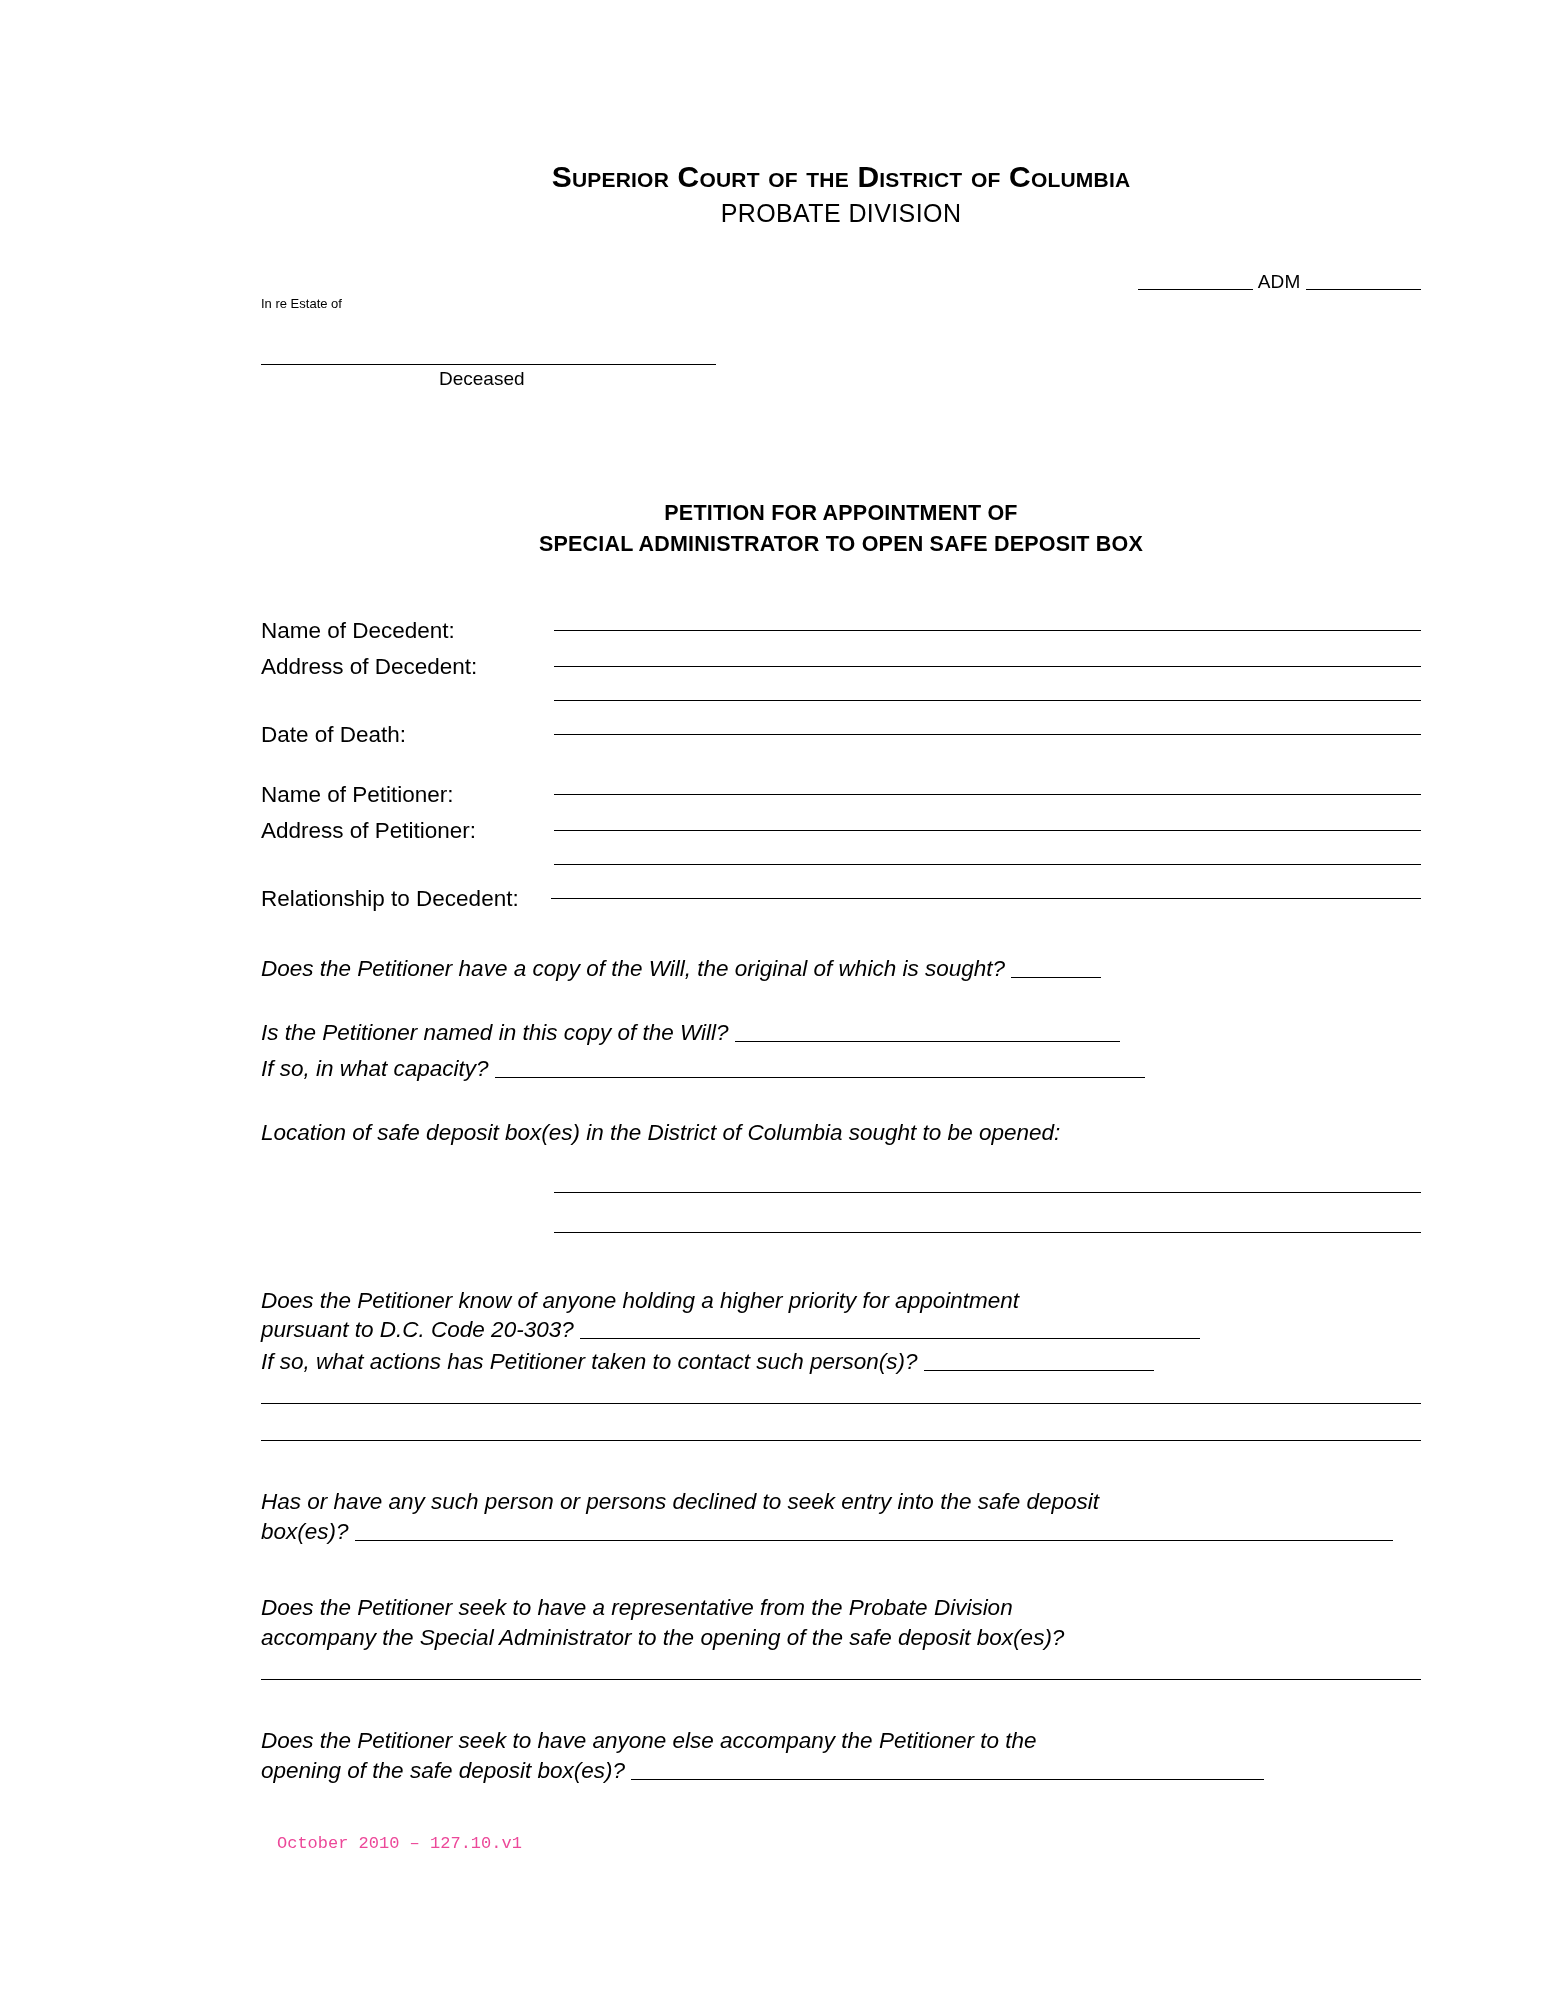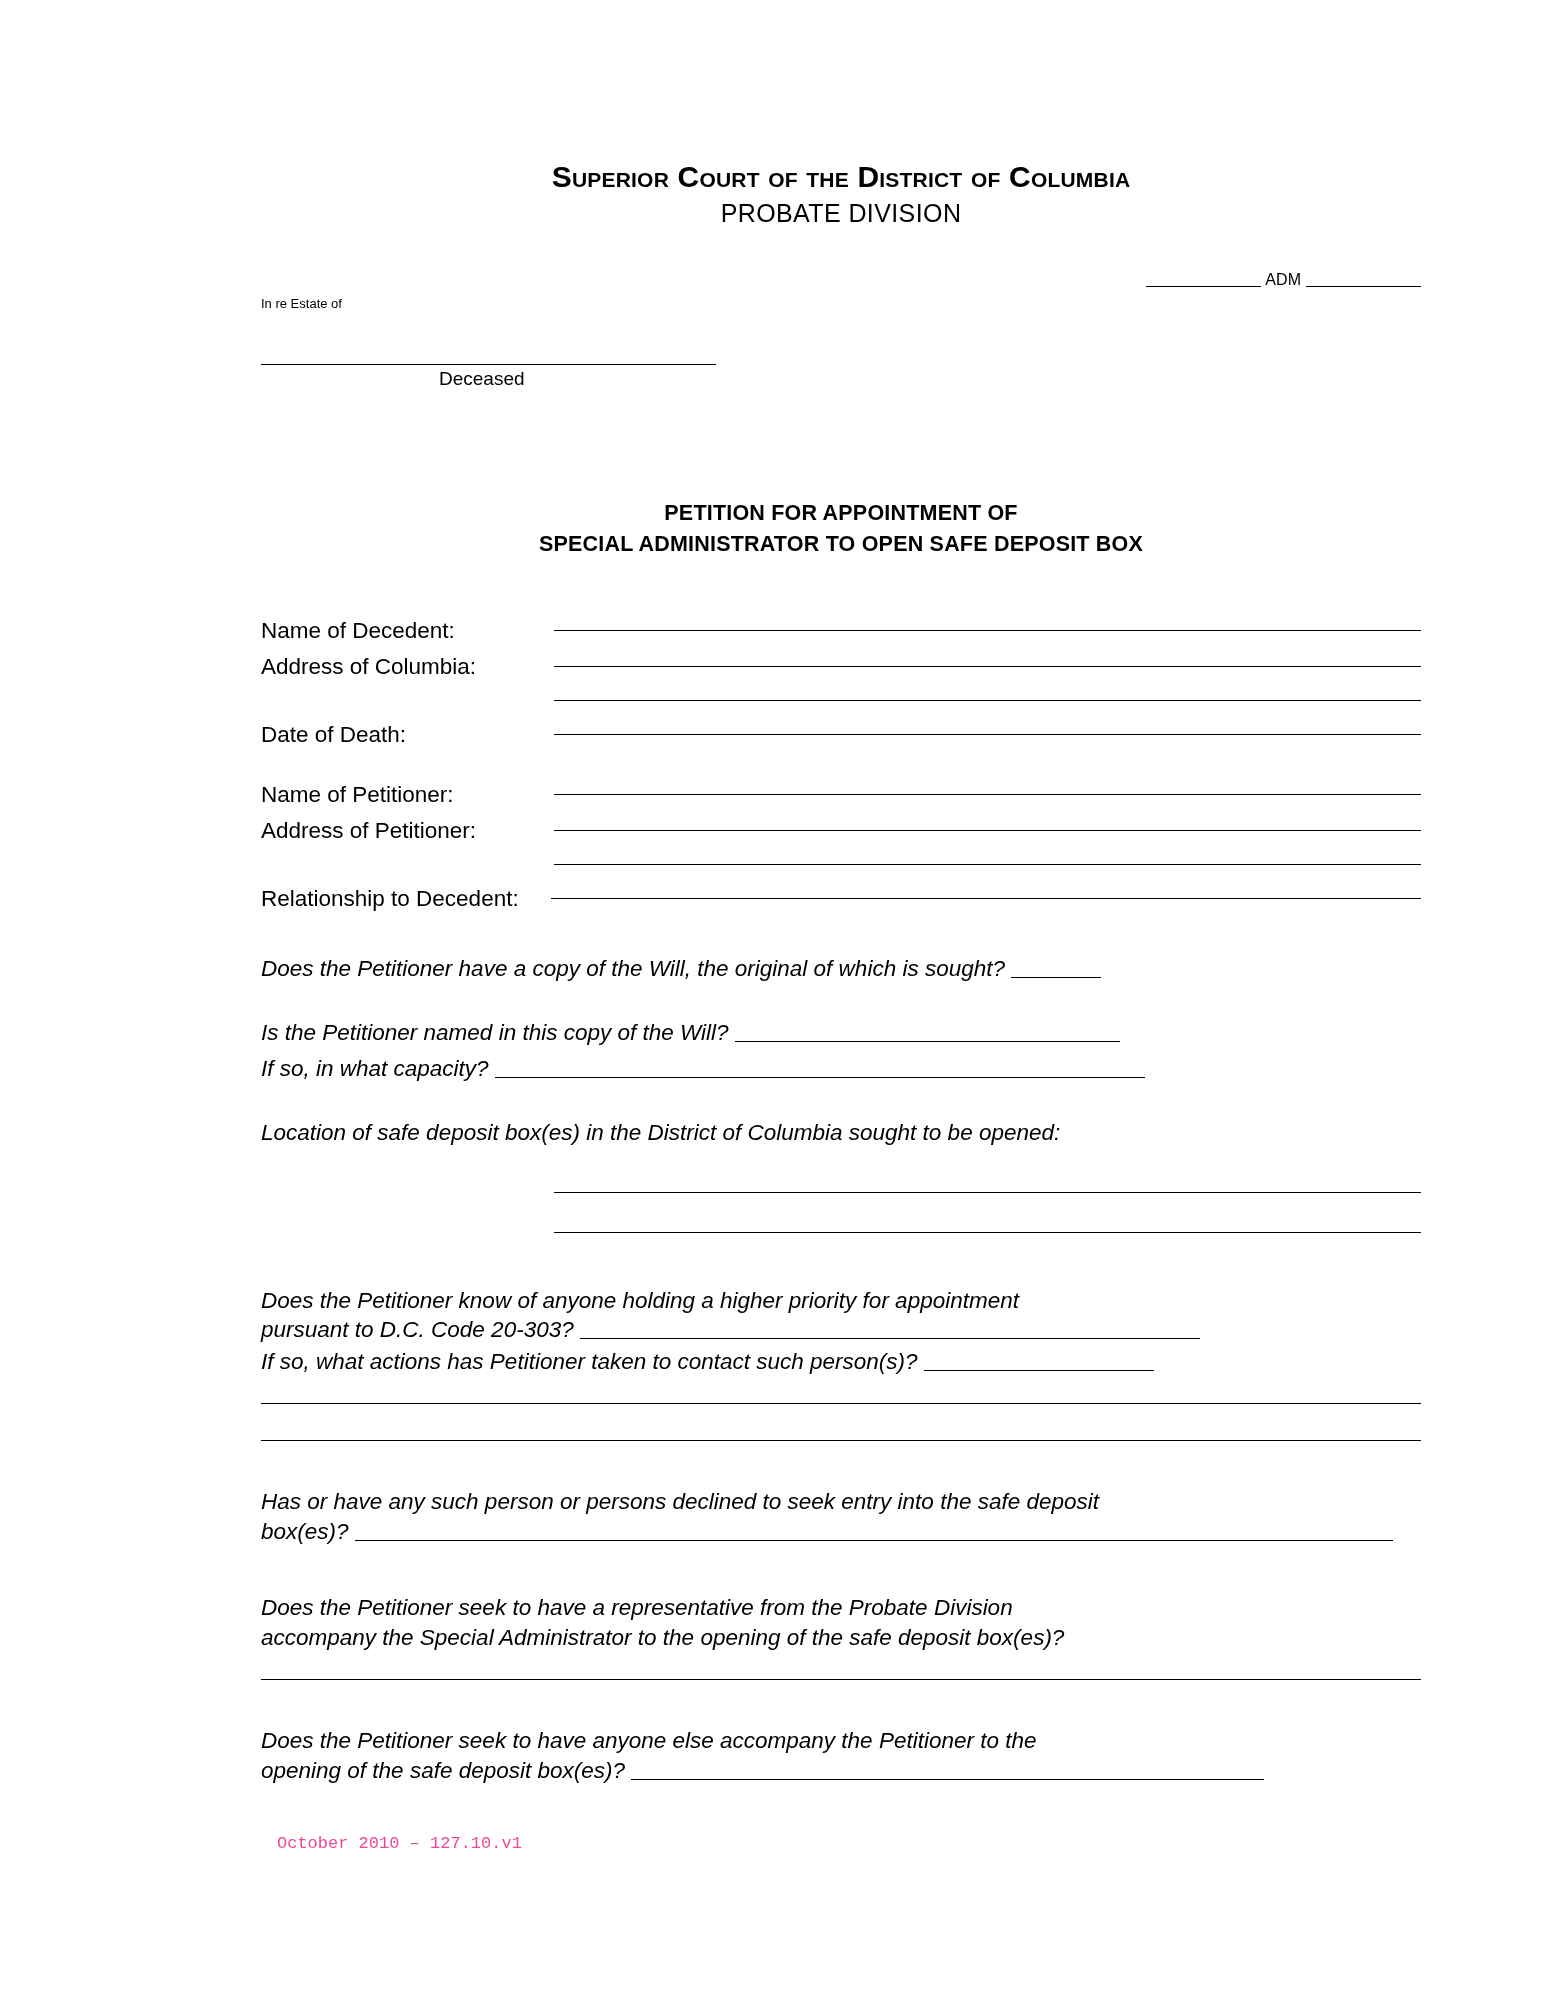--- a/index.html
+++ b/index.html
@@ -45,21 +45,21 @@
   }
   .caption-row {
     position: relative;
     margin-top: 42px;
     height: 110px;
   }
   .adm-line {
     position: absolute;
     right: 0;
     top: 0;
-    font-size: 16px;
+    font-size: 19px;
     letter-spacing: 0.2px;
     white-space: nowrap;
   }
   .inre {
     position: absolute;
     left: 0;
     top: 26px;
     font-size: 13px;
   }
   .deceased-rule {
@@ -160,21 +160,21 @@
     </div>
 
     <div class="fields">
 
       <div class="frow" style="height:36px">
         <span class="lbl">Name of Decedent:</span>
         <span class="rule" style="left:293px; right:0; top:26px;"></span>
       </div>
 
       <div class="frow" style="height:34px">
-        <span class="lbl">Address of Columbia:</span>
+        <span class="lbl">Address of Decedent:</span>
         <span class="rule" style="left:293px; right:0; top:26px;"></span>
       </div>
 
       <div class="frow" style="height:34px">
         <span class="rule" style="left:293px; right:0; top:26px;"></span>
       </div>
 
       <div class="frow" style="height:38px">
         <span class="lbl">Date of Death:</span>
         <span class="rule" style="left:293px; right:0; top:26px;"></span>

